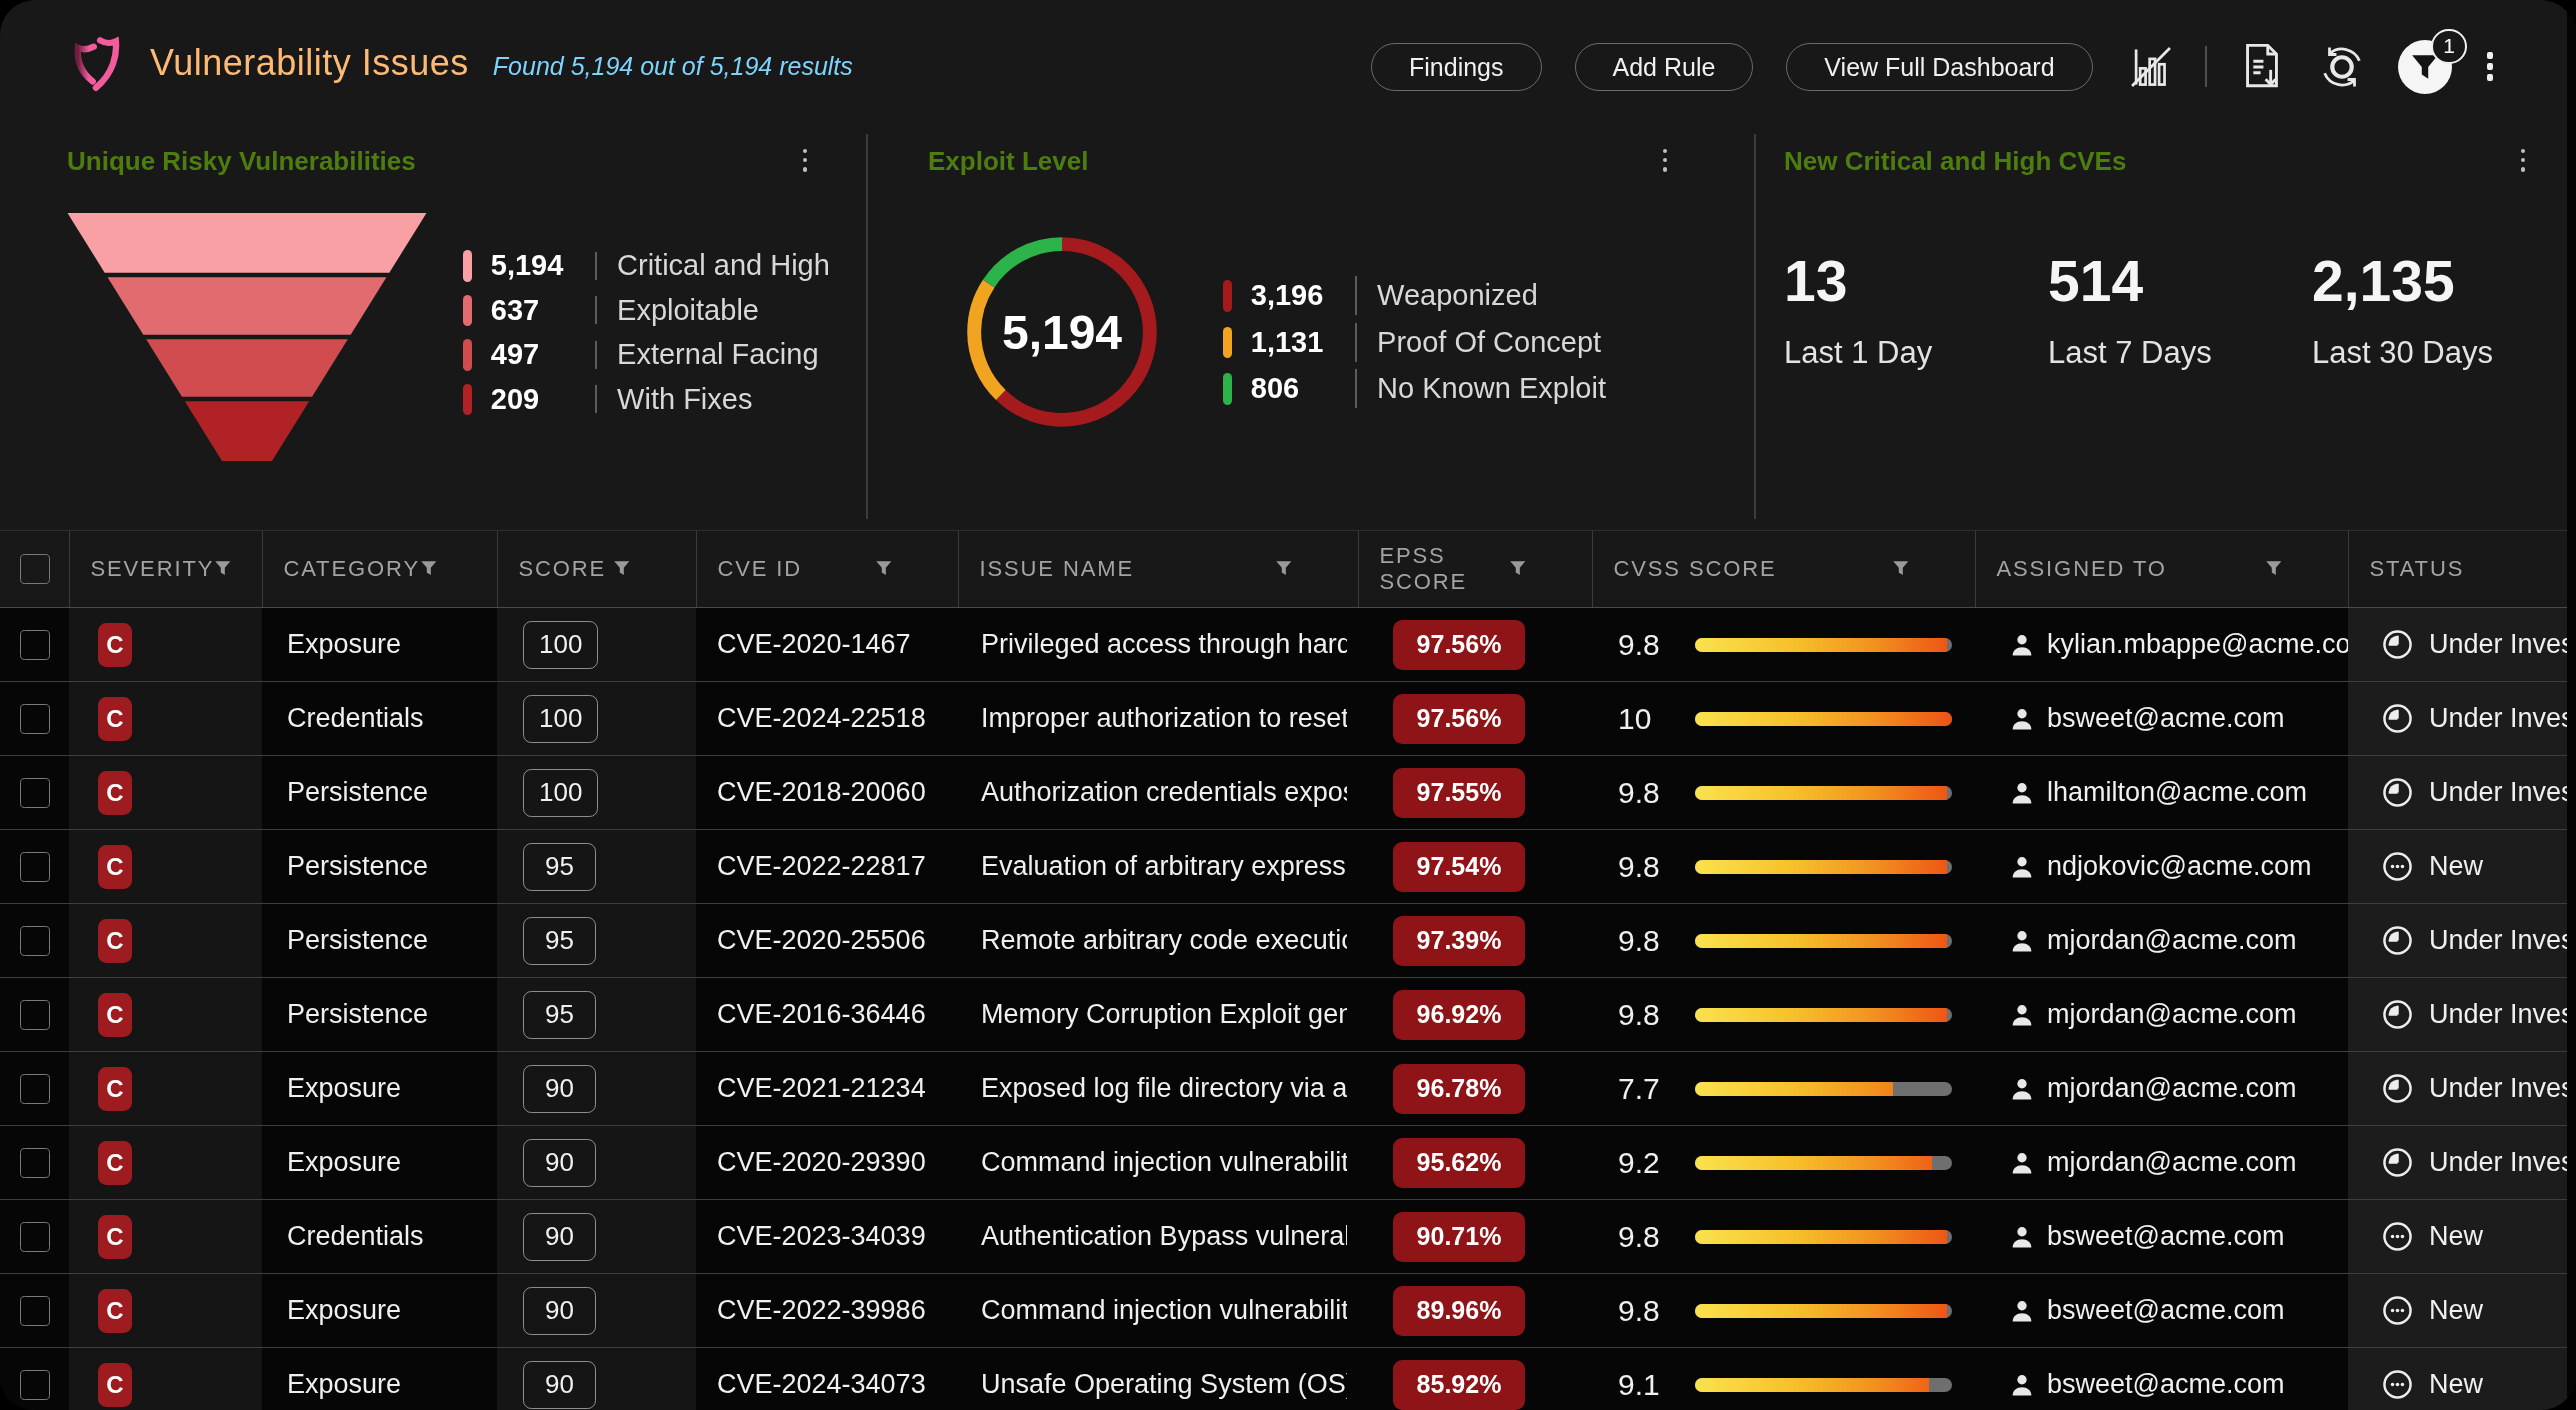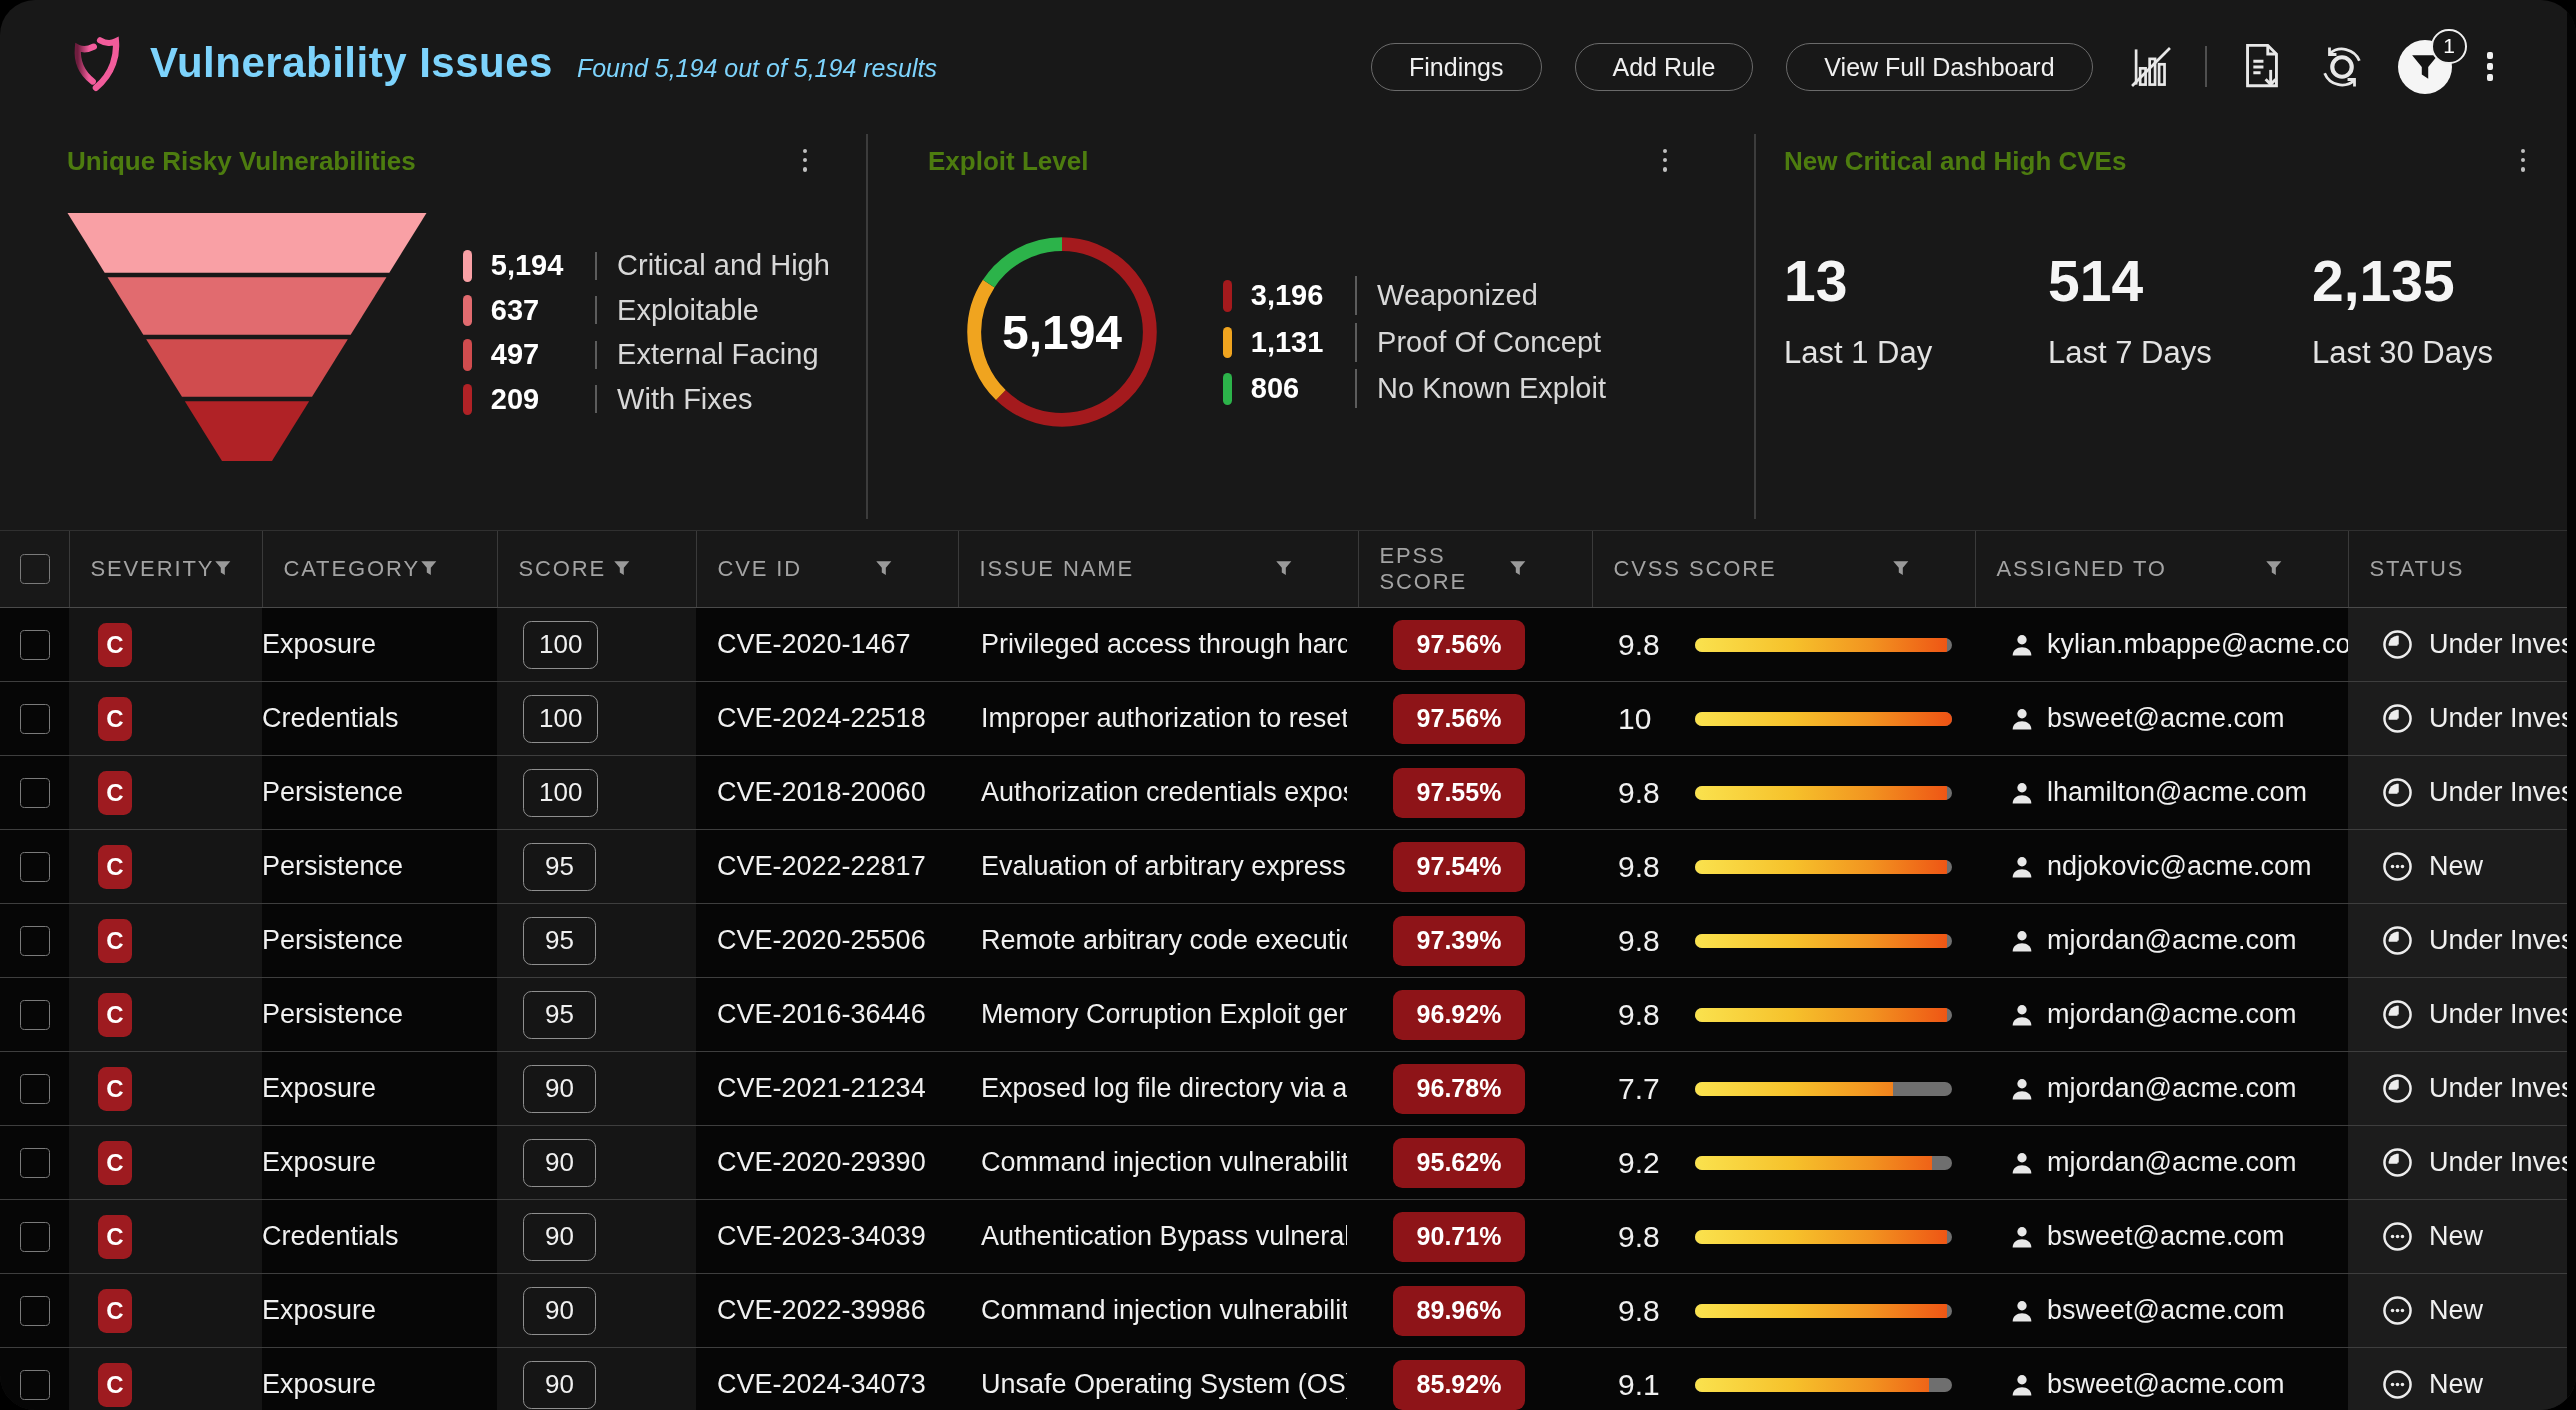--- a/index.html
+++ b/index.html
@@ -2,21 +2,21 @@
 <html style="font-size:15px"><head>
 <meta charset="utf-8">
 <style>
   html,body{margin:0;padding:0;background:#000;}
   .window{position:relative;width:2576px;height:1410px;background:#181818;border-radius:35px;
     overflow:hidden;font-family:"Liberation Sans",sans-serif;color:#f0f0f0;}
   
   .titlebar{position:absolute;left:72px;top:33px;display:flex;align-items:center;}
   .logo{width:52px;height:59px;margin-right:26px;}
   .title-group{display:flex;align-items:baseline;}
-  .page-title{font-size:42px;font-weight:700;color:#7dd3fc;letter-spacing:0.5px;}
+  .page-title{font-size:36px;font-weight:400;color:#fdba74;letter-spacing:0.5px;}
   .page-subtitle{font-size:25px;font-style:italic;color:#7dd3fc;margin-left:24px;}
   .header-buttons{position:absolute;left:1371px;top:43px;display:flex;gap:33px;}
   .pill-btn{height:48px;padding:0 37px;border:1.9px solid #6a6a6a;border-radius:26px;background:transparent;
     color:#f0f0f0;font-size:25px;font-family:inherit;display:flex;align-items:center;cursor:pointer;}
   .header-icons{position:absolute;left:2128px;top:37px;height:59px;display:flex;align-items:center;gap:31px;}
   .hicon{display:flex;align-items:center;justify-content:center;cursor:pointer;}
   .vdiv{width:1.9px;height:41px;background:#4f4f4f;}
   .filter-wrap{position:relative;width:54px;height:54px;}
   .filter-circle{width:54px;height:54px;border-radius:50%;background:#f5f5f5;display:flex;align-items:center;justify-content:center;}
   .filter-badge{position:absolute;top:-11px;right:-15px;width:31.5px;height:31.5px;border-radius:50%;
@@ -49,21 +49,21 @@
   .th.first{border-left:none;justify-content:center;padding:0;}
   .th.last{padding-right:18.5px;}
   .funnel-filter{flex:none;}
   .c-check{width:69px;}.c-sev{width:193px;}.c-cat{width:235px;}.c-score{width:199px;}.c-cve{width:262px;}
   .c-issue{width:400px;}.c-epss{width:234px;}.c-cvss{width:383px;}.c-assigned{width:373px;}.c-status{width:226px;}
   .rows{position:absolute;top:608px;left:0;width:2576px;height:802px;overflow:hidden;}
   .trow{display:flex;height:74px;box-sizing:border-box;border-bottom:1.9px solid #3e3e3e;}
   .cell{display:flex;align-items:center;box-sizing:border-box;background:#060606;font-size:27px;color:#f0f0f0;}
   .cell.c-check{justify-content:center;}
   .cell.c-sev{background:#151515;padding-left:29px;}
-  .cell.c-cat{}
+  .cell.c-cat{padding-left:25px;}
   .cell.c-score{background:#151515;padding-left:26px;}
   .cell.c-cve{padding-left:21px;}
   .cell.c-issue{padding-left:23px;}
   .cell.c-epss{padding-left:35px;}
   .cell.c-cvss{padding-left:26px;}
   .cell.c-assigned{padding-left:33px;}
   .cell.c-status{background:#1c1c1c;padding-left:33px;white-space:nowrap;}
   .checkbox{width:28px;height:28px;border:1.9px solid #7a7a7a;border-radius:4.6px;background:transparent;cursor:pointer;}
   .sev-badge{width:34px;height:44px;border-radius:8.3px;background:#9e1b20;color:#fff;font-size:24px;font-weight:700;
     display:flex;align-items:center;justify-content:center;}

